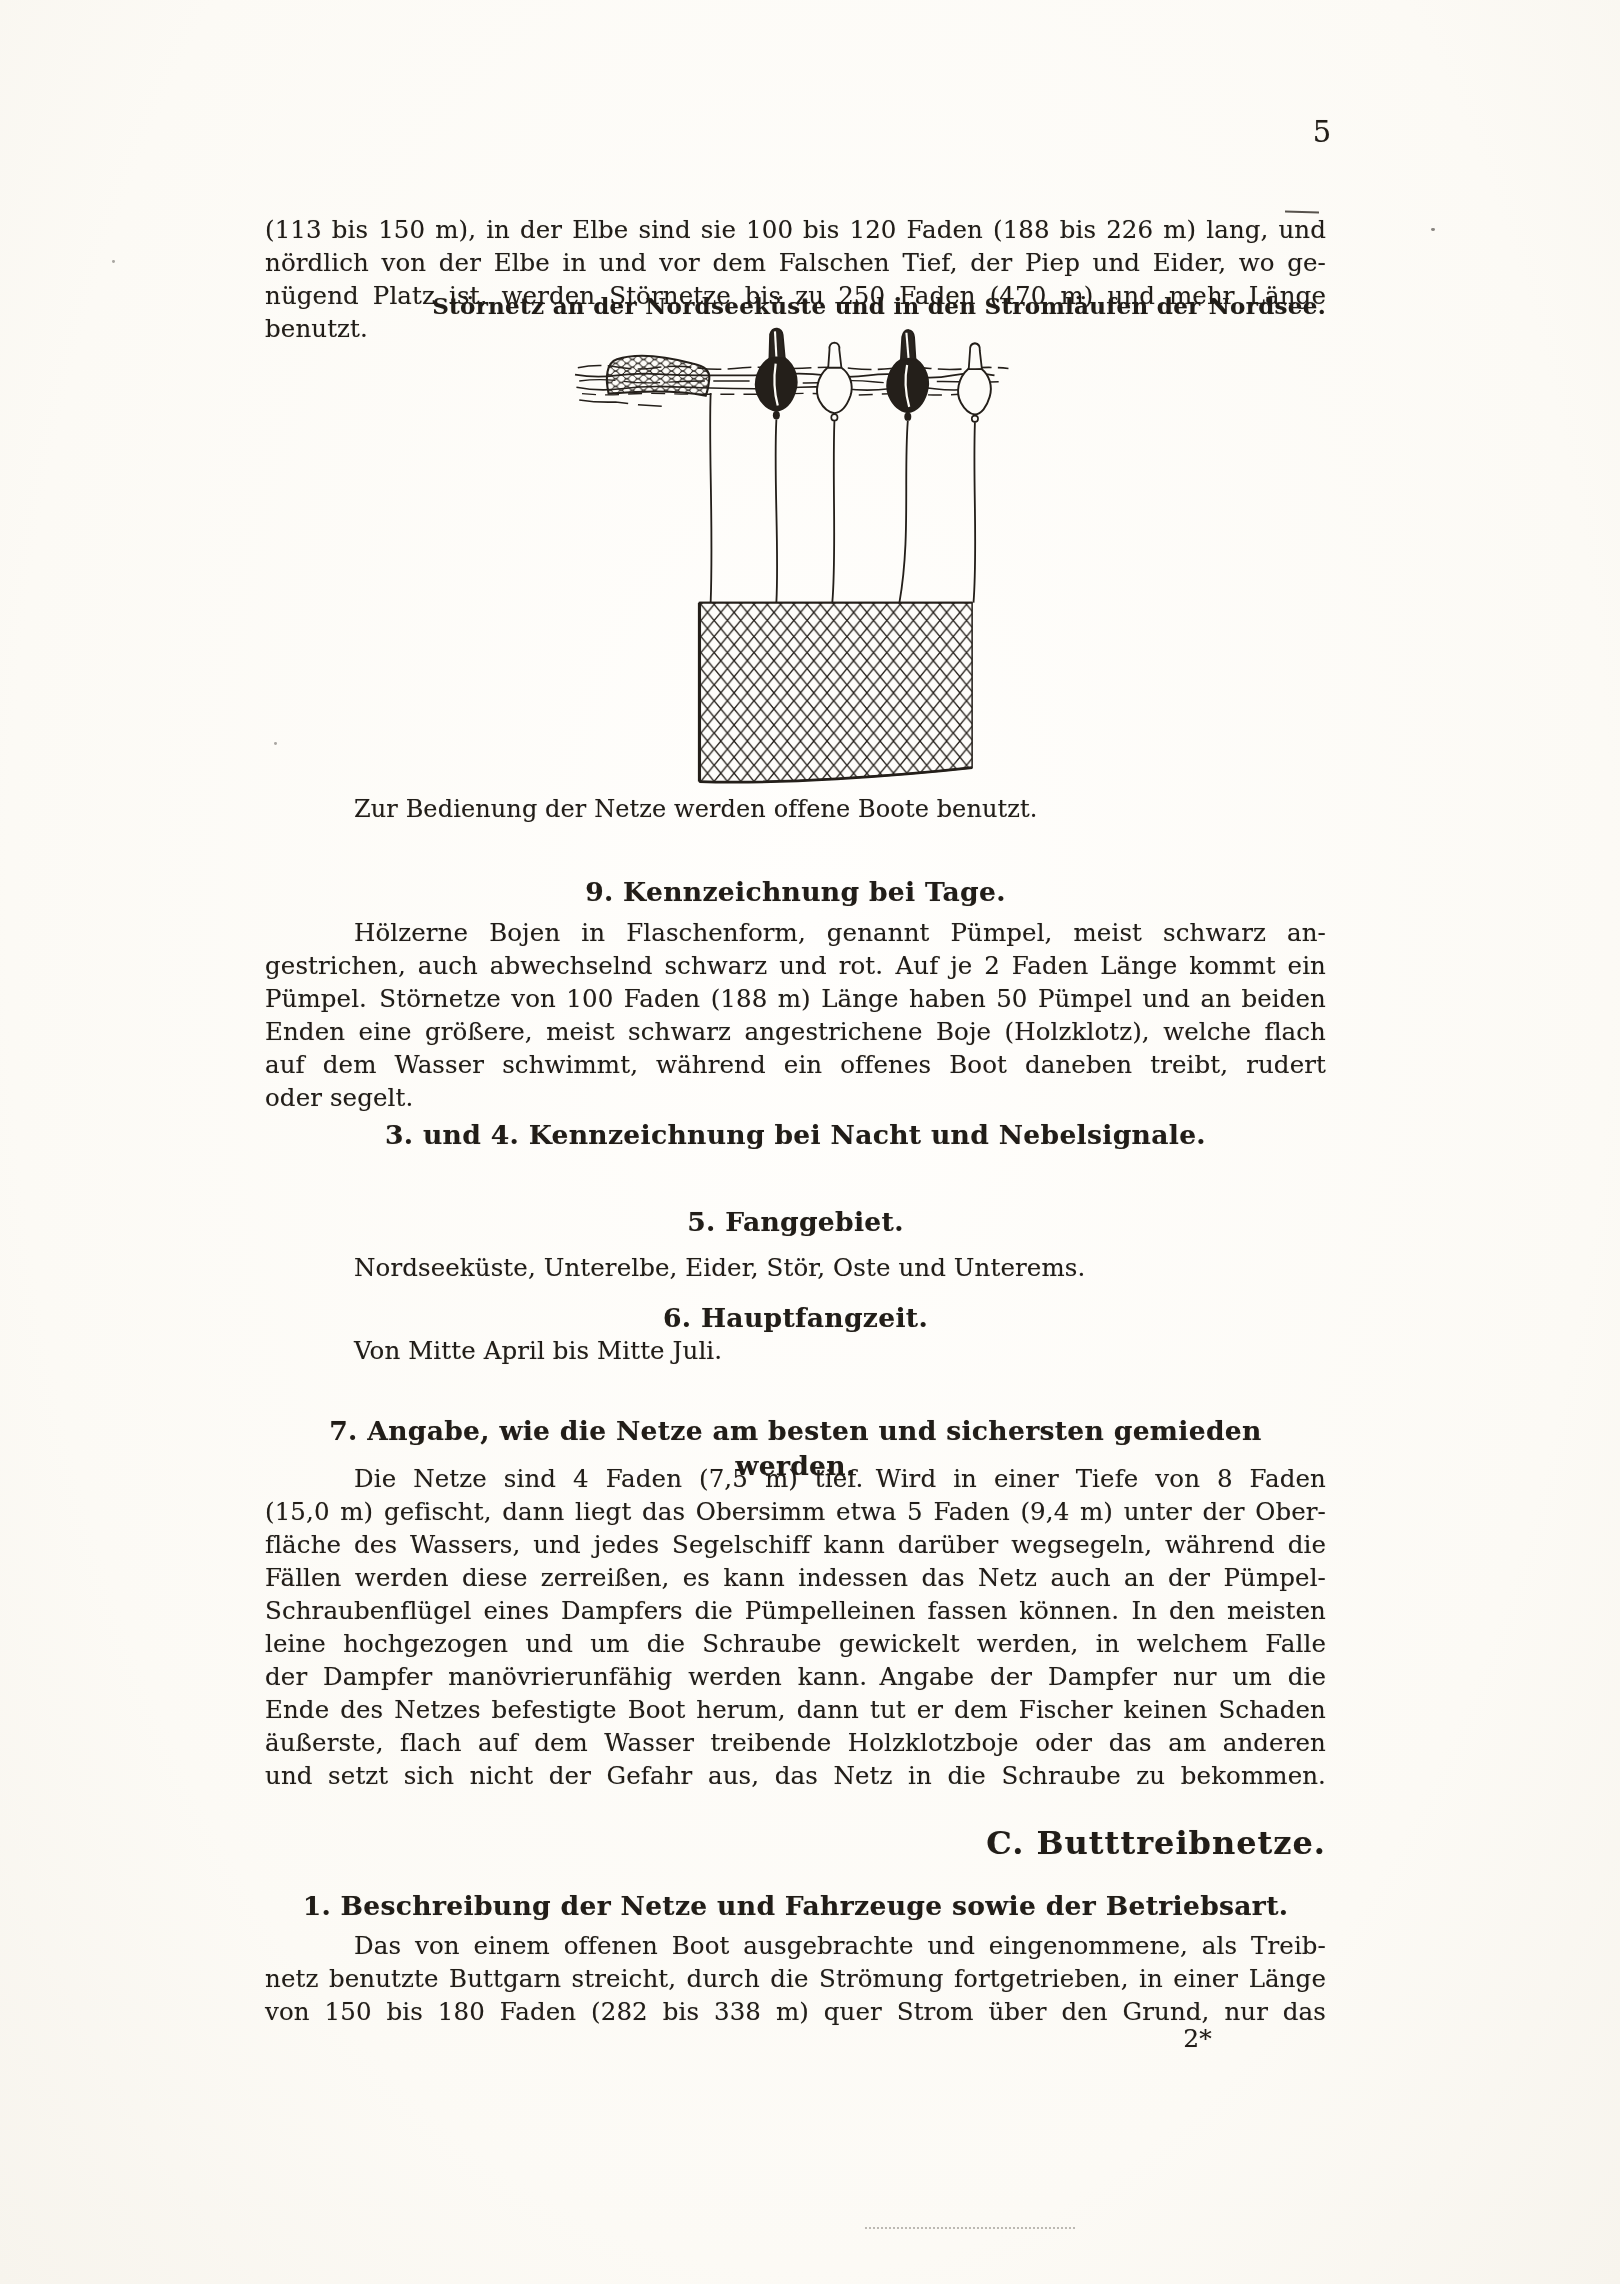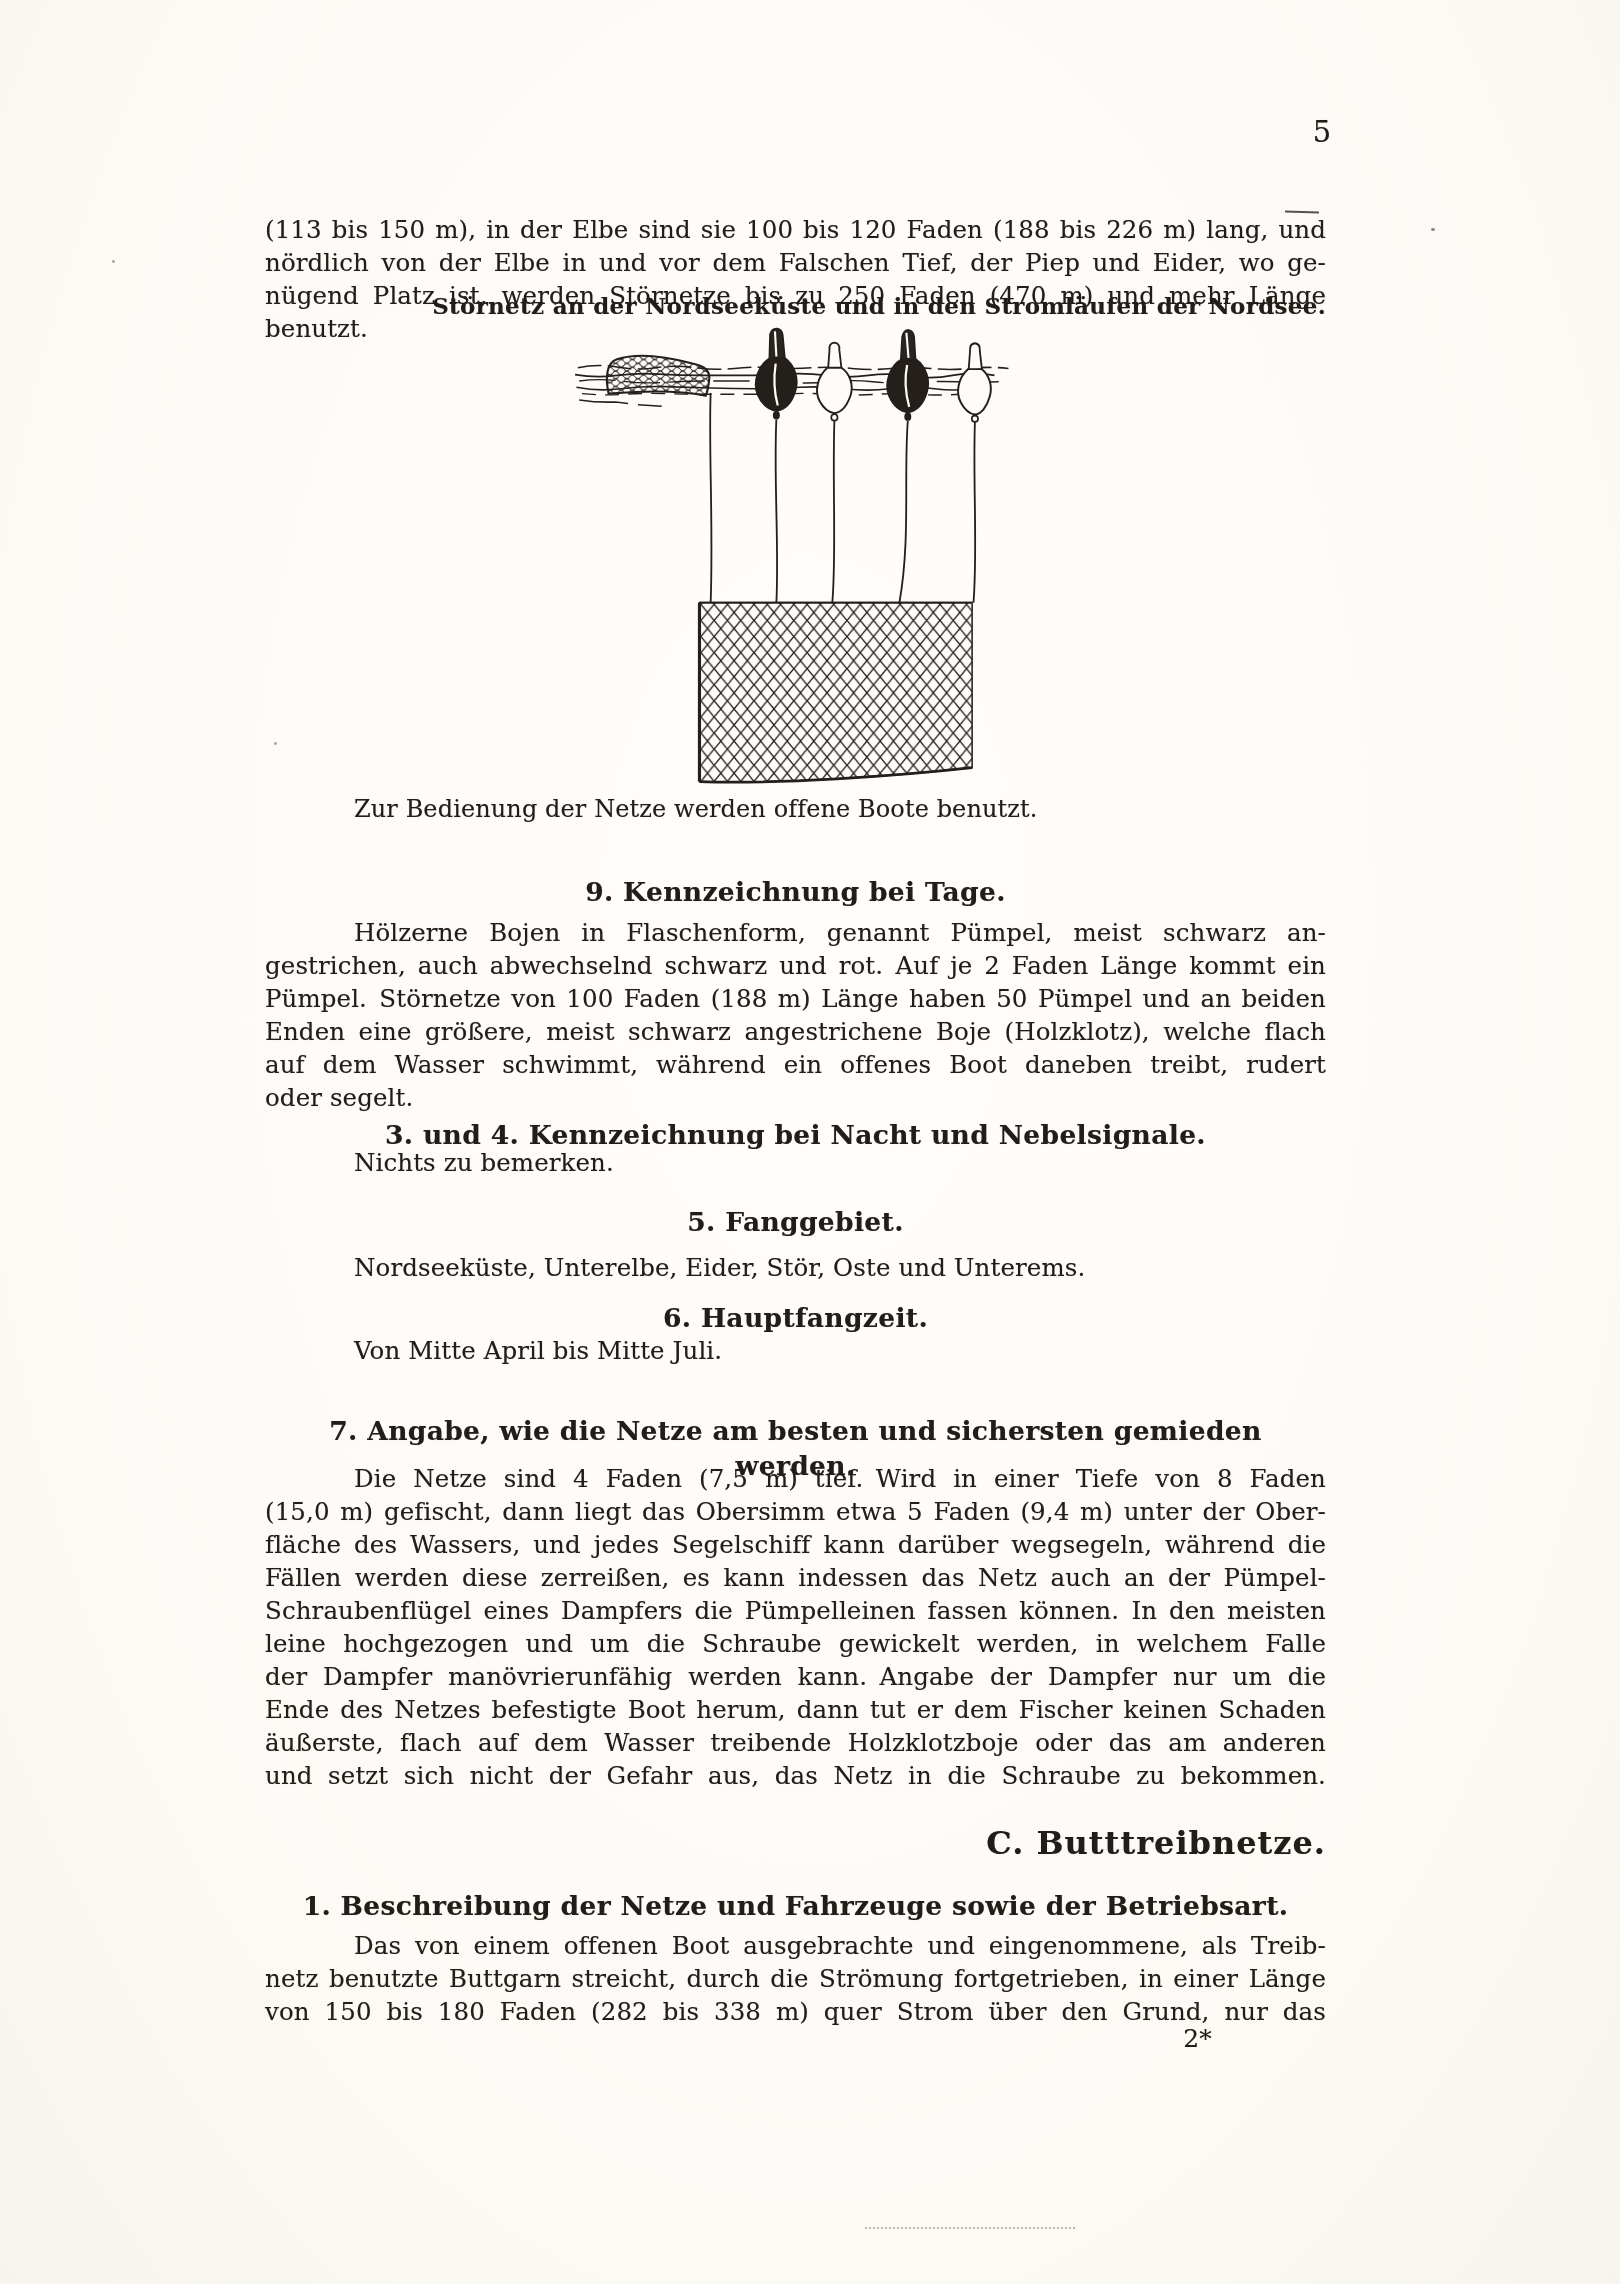--- a/index.html
+++ b/index.html
@@ -164,23 +164,20 @@
   <div class="block ind bA txt">
       <div class="line">Hölzerne Bojen in Flaschenform, genannt Pümpel, meist schwarz an-</div>
       <div class="line">gestrichen, auch abwechselnd schwarz und rot. Auf je 2 Faden Länge kommt ein</div>
       <div class="line">Pümpel. Störnetze von 100 Faden (188 m) Länge haben 50 Pümpel und an beiden</div>
       <div class="line">Enden eine größere, meist schwarz angestrichene Boje (Holzklotz), welche flach</div>
       <div class="line">auf dem Wasser schwimmt, während ein offenes Boot daneben treibt, rudert</div>
       <div class="line noj">oder segelt.</div>
     </div>
 
   <div class="h hB txt">3. und 4. Kennzeichnung bei Nacht und Nebelsignale.</div>
-  <div class="block ind bB txt">
-      <div class="line noj">Nichts zu bemerken.</div>
-    </div>
 
   <div class="h hC txt">5. Fanggebiet.</div>
   <div class="block ind bC txt">
       <div class="line noj">Nordseeküste, Unterelbe, Eider, Stör, Oste und Unterems.</div>
     </div>
 
   <div class="h hD txt">6. Hauptfangzeit.</div>
   <div class="block ind bD txt">
       <div class="line noj">Von Mitte April bis Mitte Juli.</div>
     </div>

